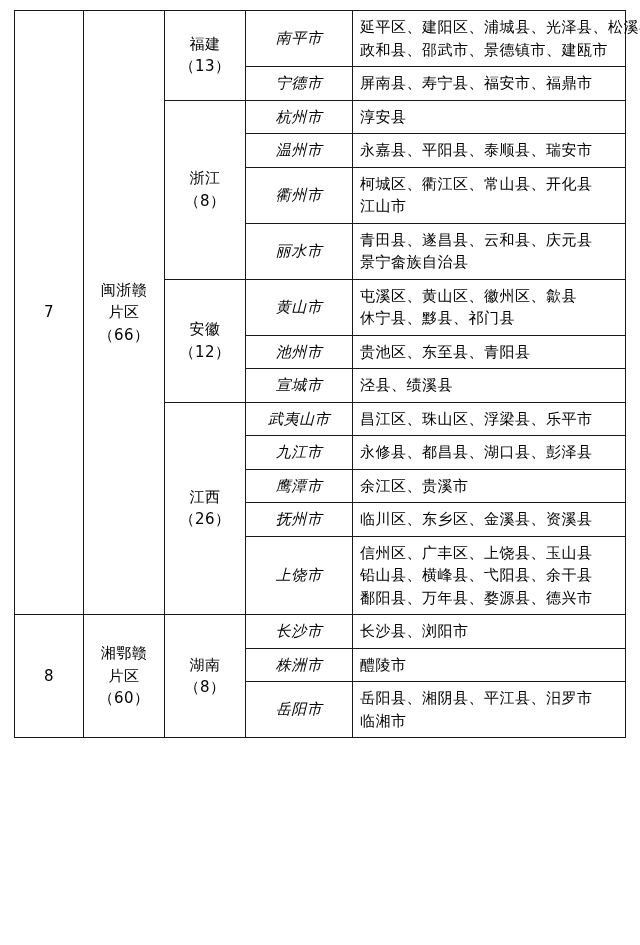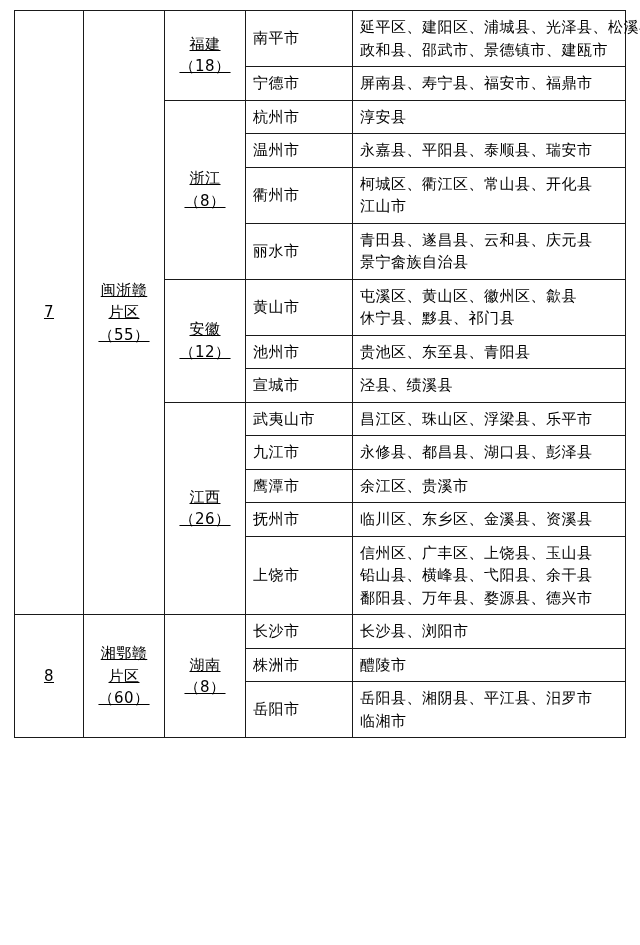--- a/index.html
+++ b/index.html
@@ -41,53 +41,54 @@
   td.col-area {
     width: 66px;
     text-align: center;
   }
   td.col-prov {
     width: 66px;
     text-align: center;
   }
   td.col-city {
     width: 92px;
+    text-align: center;
+    font-style: italic;
   }
   td.col-counties {
     text-align: left;
   }
   .stacked {
     display: block;
     text-align: center;
-    text-decoration: underline;
   }
   .counties-line {
     display: block;
     white-space: nowrap;
   }
 </style>
 </head>
 <body>
 
 <div class="page">
   <table class="region-table">
     <tbody>
 
       <tr>
         <td class="col-index" rowspan="14">
           <span class="stacked">7</span>
         </td>
         <td class="col-area" rowspan="14">
           <span class="stacked">闽浙赣</span>
           <span class="stacked">片区</span>
-          <span class="stacked">（55）</span>
+          <span class="stacked">（66）</span>
         </td>
         <td class="col-prov" rowspan="2">
           <span class="stacked">福建</span>
-          <span class="stacked">（18）</span>
+          <span class="stacked">（13）</span>
         </td>
         <td class="col-city">
           <span>南平市</span>
         </td>
         <td class="col-counties">
           <span class="counties-line">延平区、建阳区、浦城县、光泽县、松溪县</span>
           <span class="counties-line">政和县、邵武市、景德镇市、建瓯市</span>
         </td>
       </tr>
 

